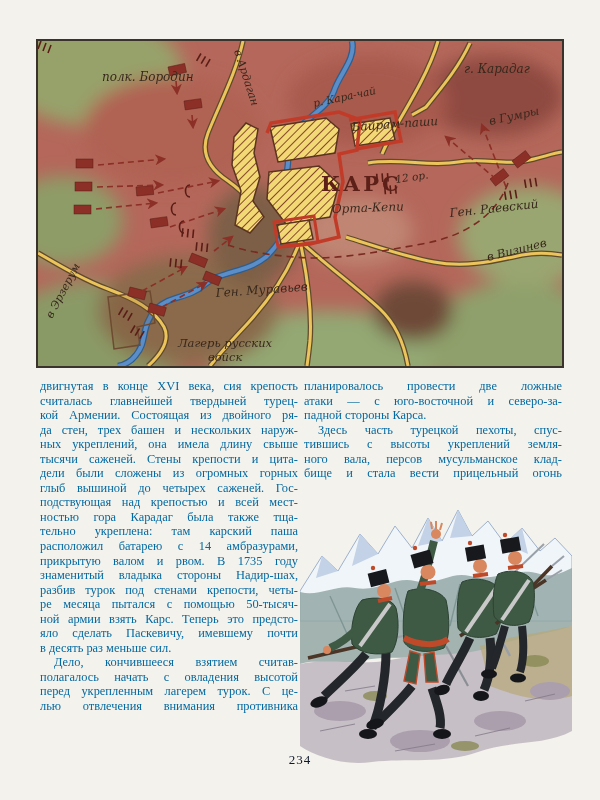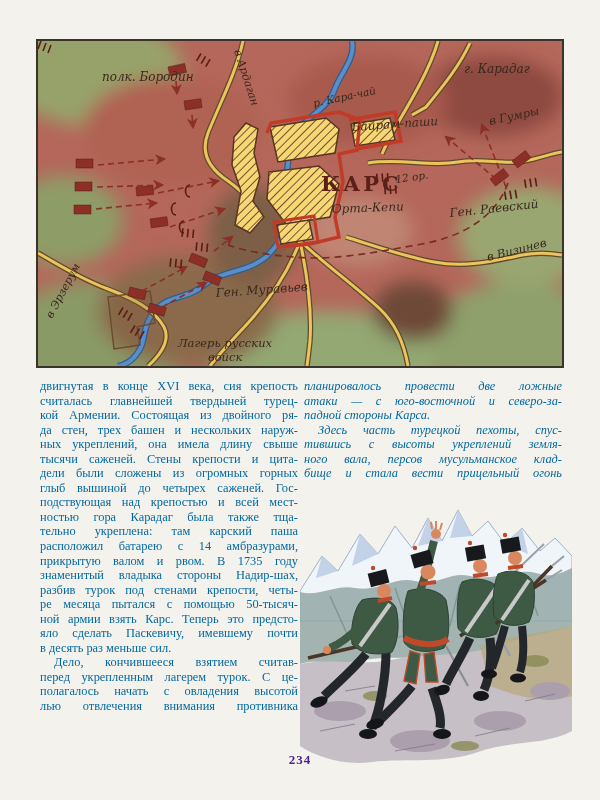--- a/index.html
+++ b/index.html
@@ -11,28 +11,28 @@
   .map-frame{
     position:absolute;left:36px;top:39px;width:524px;height:325px;
     border:2px solid #39332c;background:#b4675a;
   }
   .map-frame svg{display:block;}
   .col{
     position:absolute;top:379px;width:258px;color:#0369a1;
     font-size:12.4px;line-height:14.55px;
   }
   .col-left{left:40px;}
-  .col-right{left:304px;font-style:italic;}
+  .col-right{left:304px;}
   .ln{text-align:justify;text-align-last:justify;white-space:normal;}
   .ln.last{text-align-last:left;}
   .ln.indent{text-indent:14px;}
   .illus{position:absolute;left:300px;top:496px;width:272px;height:274px;}
   .pagenum{
     position:absolute;left:0;right:0;top:752px;text-align:center;
-    font-size:13px;color:#4c1d95;letter-spacing:1px;font-weight:bold;
+    font-size:13px;color:#0f172a;letter-spacing:1px;
   }
   .maplabel{
     font-family:"DejaVu Serif",serif;font-style:italic;fill:#38281c;
   }
 </style>
 </head>
 <body>
 
 <div class="map-frame">
 <svg width="524" height="325" viewBox="0 0 524 325">
@@ -200,22 +200,22 @@
     <div class="ln">тельно укреплена: там карский паша</div>
     <div class="ln">расположил батарею с 14 амбразурами,</div>
     <div class="ln">прикрытую валом и рвом. В 1735 году</div>
     <div class="ln">знаменитый владыка стороны Надир-шах,</div>
     <div class="ln">разбив турок под стенами крепости, четы-</div>
     <div class="ln">ре месяца пытался с помощью 50-тысяч-</div>
     <div class="ln">ной армии взять Карс. Теперь это предсто-</div>
     <div class="ln">яло сделать Паскевичу, имевшему почти</div>
     <div class="ln last">в десять раз меньше сил.</div>
     <div class="ln indent">Дело, кончившееся взятием считав-</div>
+    <div class="ln">полагалось начать с овладения высотой</div>
     <div class="ln">перед укрепленным лагерем турок. С це-</div>
-    <div class="ln">полагалось начать с овладения высотой</div>
     <div class="ln">лью отвлечения внимания противника</div>
   </div>
 
 <div class="col col-right">
     <div class="ln">планировалось провести две ложные</div>
     <div class="ln">атаки — с юго-восточной и северо-за-</div>
     <div class="ln last">падной стороны Карса.</div>
     <div class="ln indent">Здесь часть турецкой пехоты, спус-</div>
     <div class="ln">тившись с высоты укреплений земля-</div>
     <div class="ln">ного вала, персов мусульманское клад-</div>

